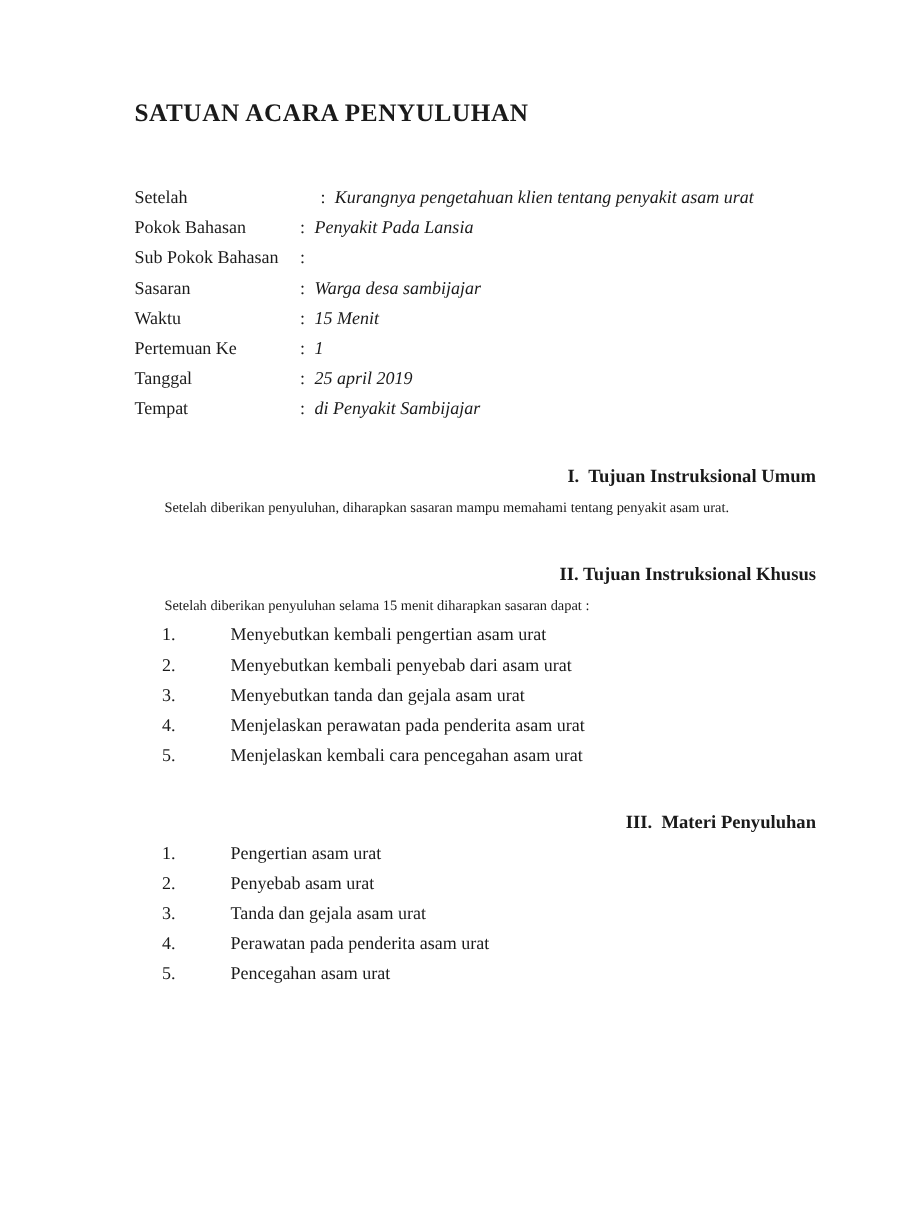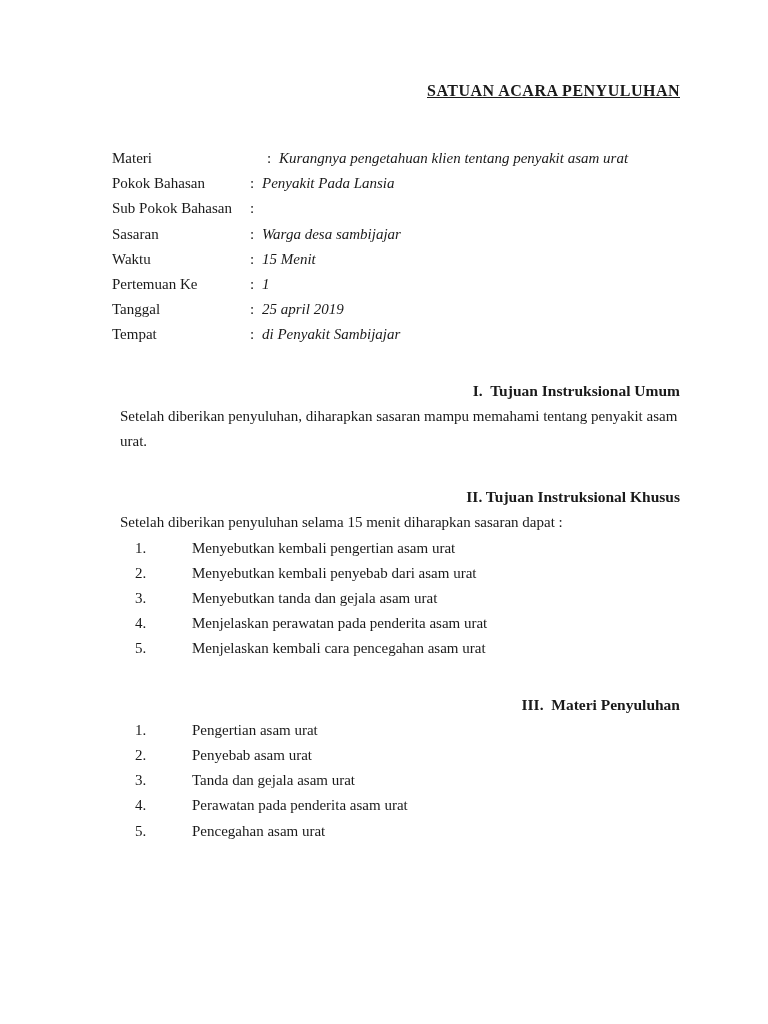--- a/index.html
+++ b/index.html
@@ -9,27 +9,26 @@
     font-family: "Liberation Serif", "DejaVu Serif", serif;
     color: #1a1a1a;
   }
   .page {
     width: 768px;
     min-height: 1024px;
     background: #ffffff;
     padding: 82px 88px 60px 112px;
   }
   .doc-title {
-    font-size: 16px;
+    font-size: 21px;
     font-weight: bold;
-    text-align: right;
+    text-align: left;
     letter-spacing: 0.5px;
     margin-bottom: 46px;
     white-space: pre-wrap;
-    text-decoration: underline;
   }
   .meta-block { margin-bottom: 2px; }
   .meta-row {
     display: flex;
     font-size: 15px;
     line-height: 25.2px;
   }
   .meta-label { width: 138px; flex: 0 0 auto; }
   .meta-row.first .meta-label { width: 155px; }
   .meta-colon { width: 12px; flex: 0 0 auto; }
@@ -37,44 +36,44 @@
   .section { margin-top: 30px; }
   .section-heading {
     font-size: 15.5px;
     font-weight: bold;
     line-height: 25.2px;
     margin-bottom: 1px;
     white-space: pre-wrap;
     text-align: right;
   }
   .section-paragraph {
-    font-size: 15px;
+    font-size: 12px;
     line-height: 25.2px;
-    margin-left: 8px;
+    margin-left: 25px;
     white-space: normal;
   }
   .numbered-list { margin-top: 0; margin-left: 23px; }
   .list-row {
     display: flex;
     font-size: 15px;
     line-height: 25.2px;
   }
   .list-num { width: 57px; flex: 0 0 auto; }
   .list-text { flex: 1 1 auto; }
 </style>
 </head>
 <body>
 
 <div class="page">
 
   <h1 class="doc-title">SATUAN ACARA PENYULUHAN</h1>
 
   <div class="meta-block">
     <div class="meta-row first">
-      <span class="meta-label">Materi</span>
+      <span class="meta-label">Setelah</span>
       <span class="meta-colon">:</span>
       <span class="meta-value">Kurangnya pengetahuan klien tentang penyakit asam urat</span>
     </div>
     <div class="meta-row">
       <span class="meta-label">Pokok Bahasan</span>
       <span class="meta-colon">:</span>
       <span class="meta-value">Penyakit Pada Lansia</span>
     </div>
     <div class="meta-row">
       <span class="meta-label">Sub Pokok Bahasan</span>

